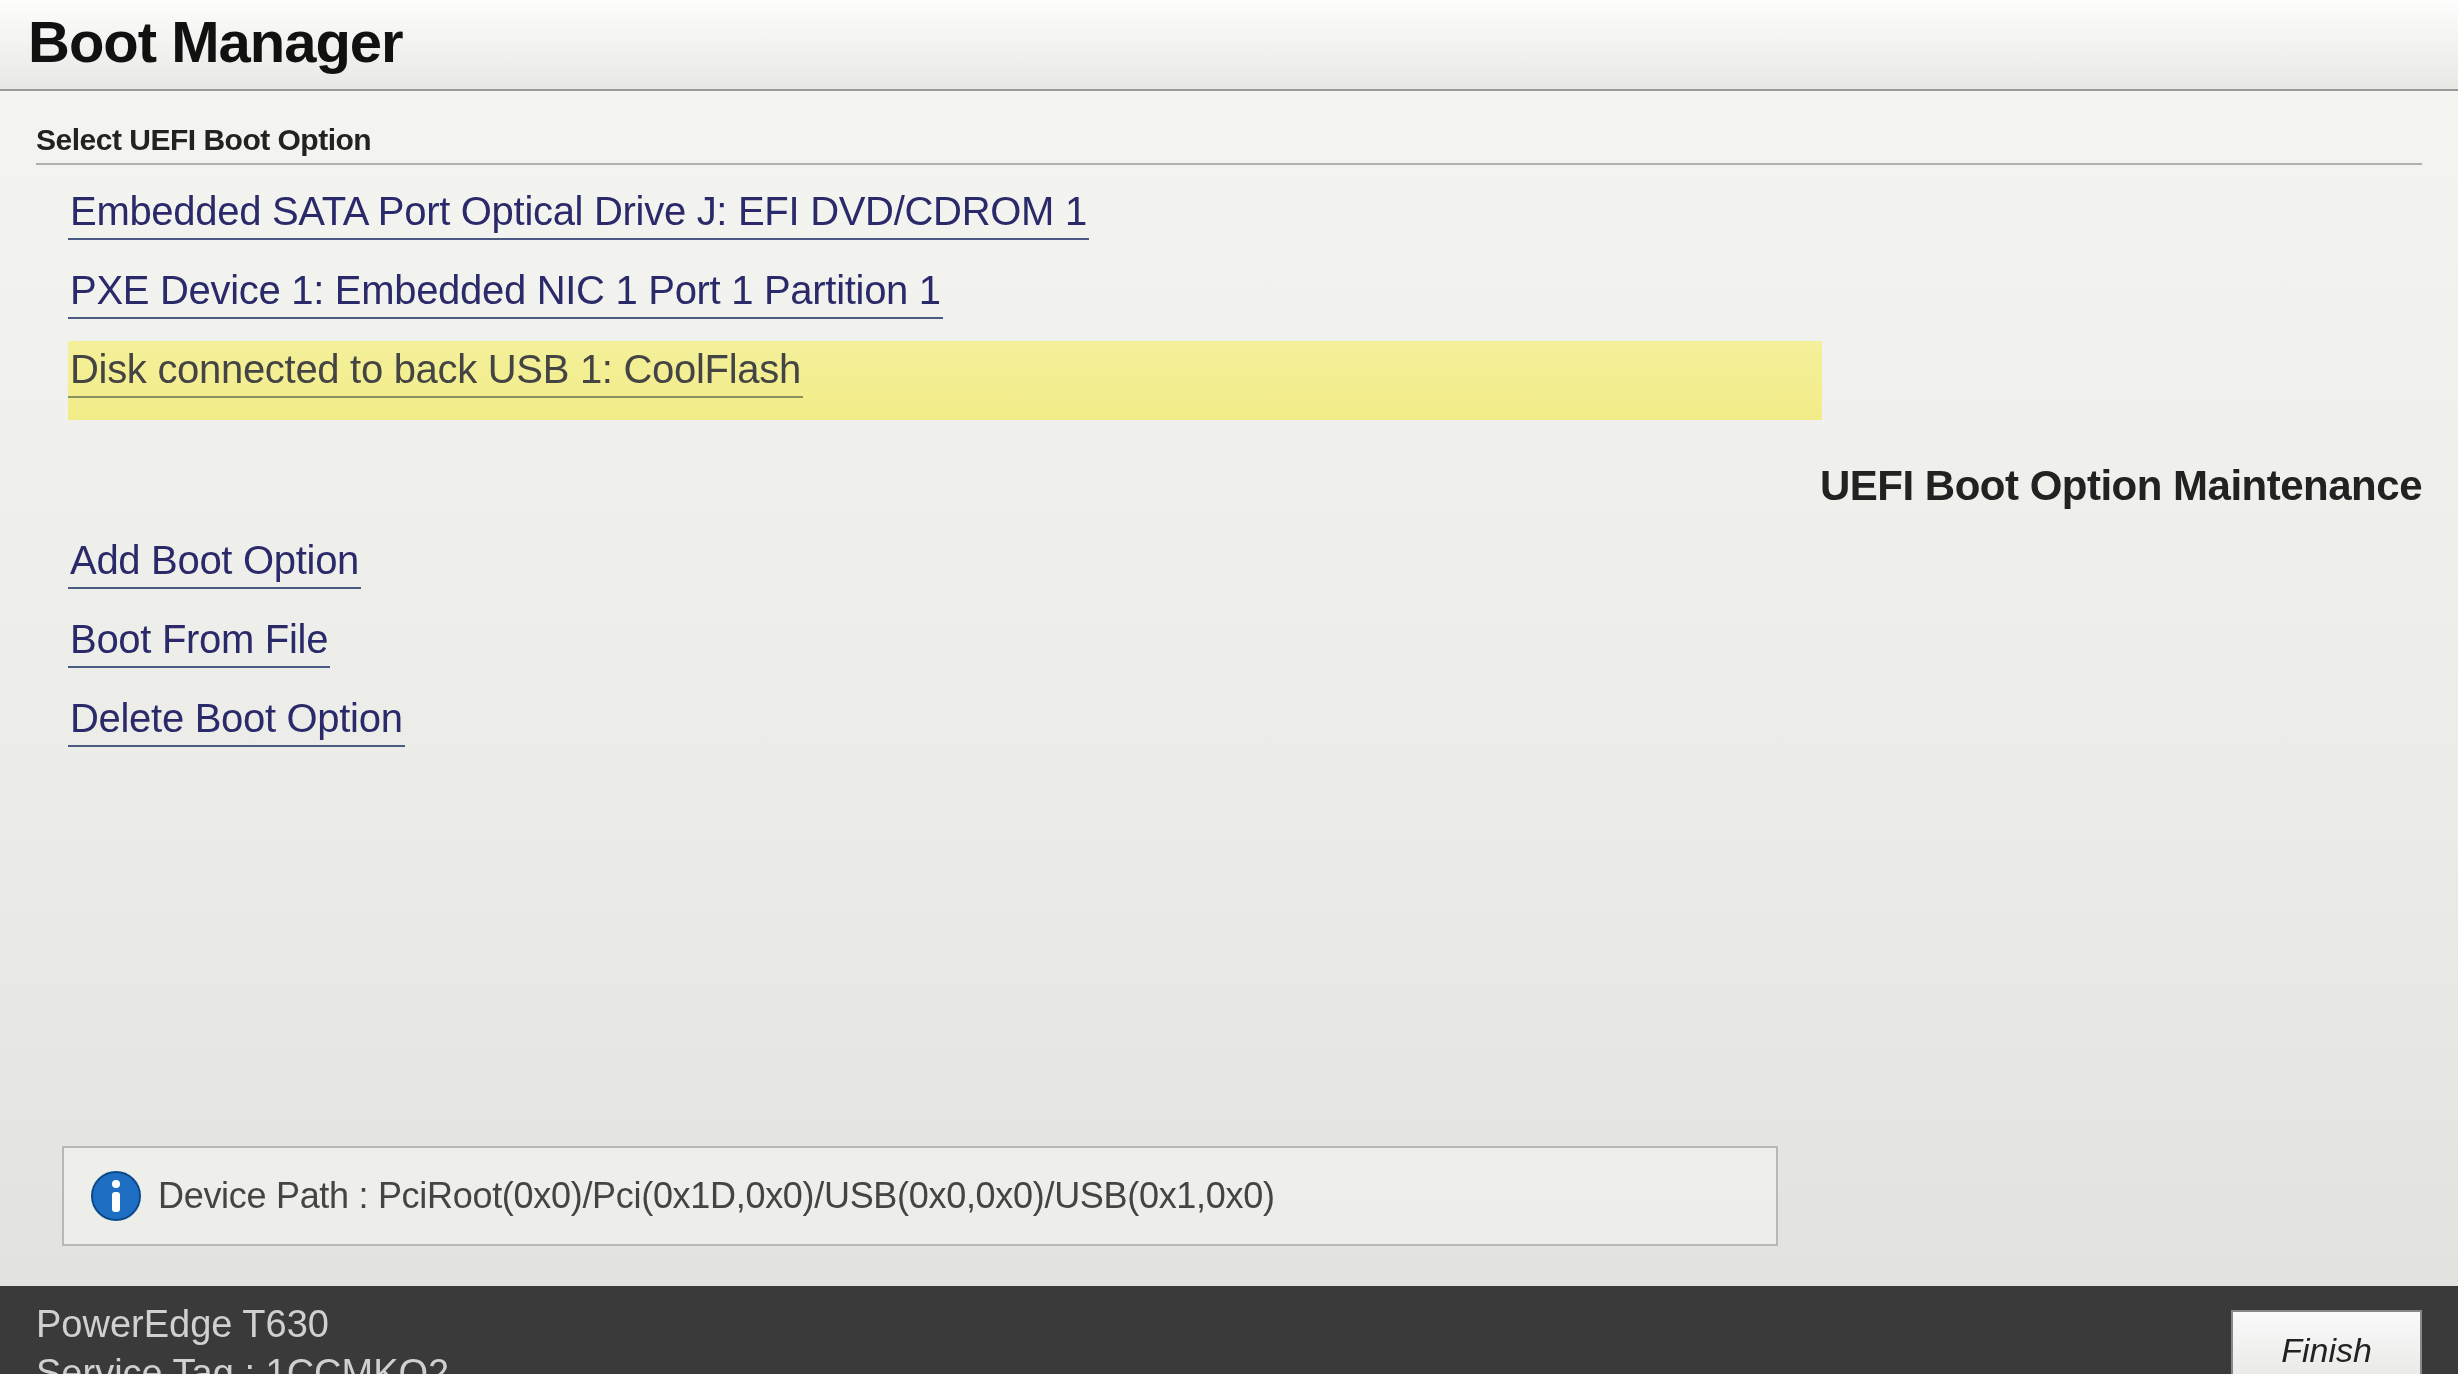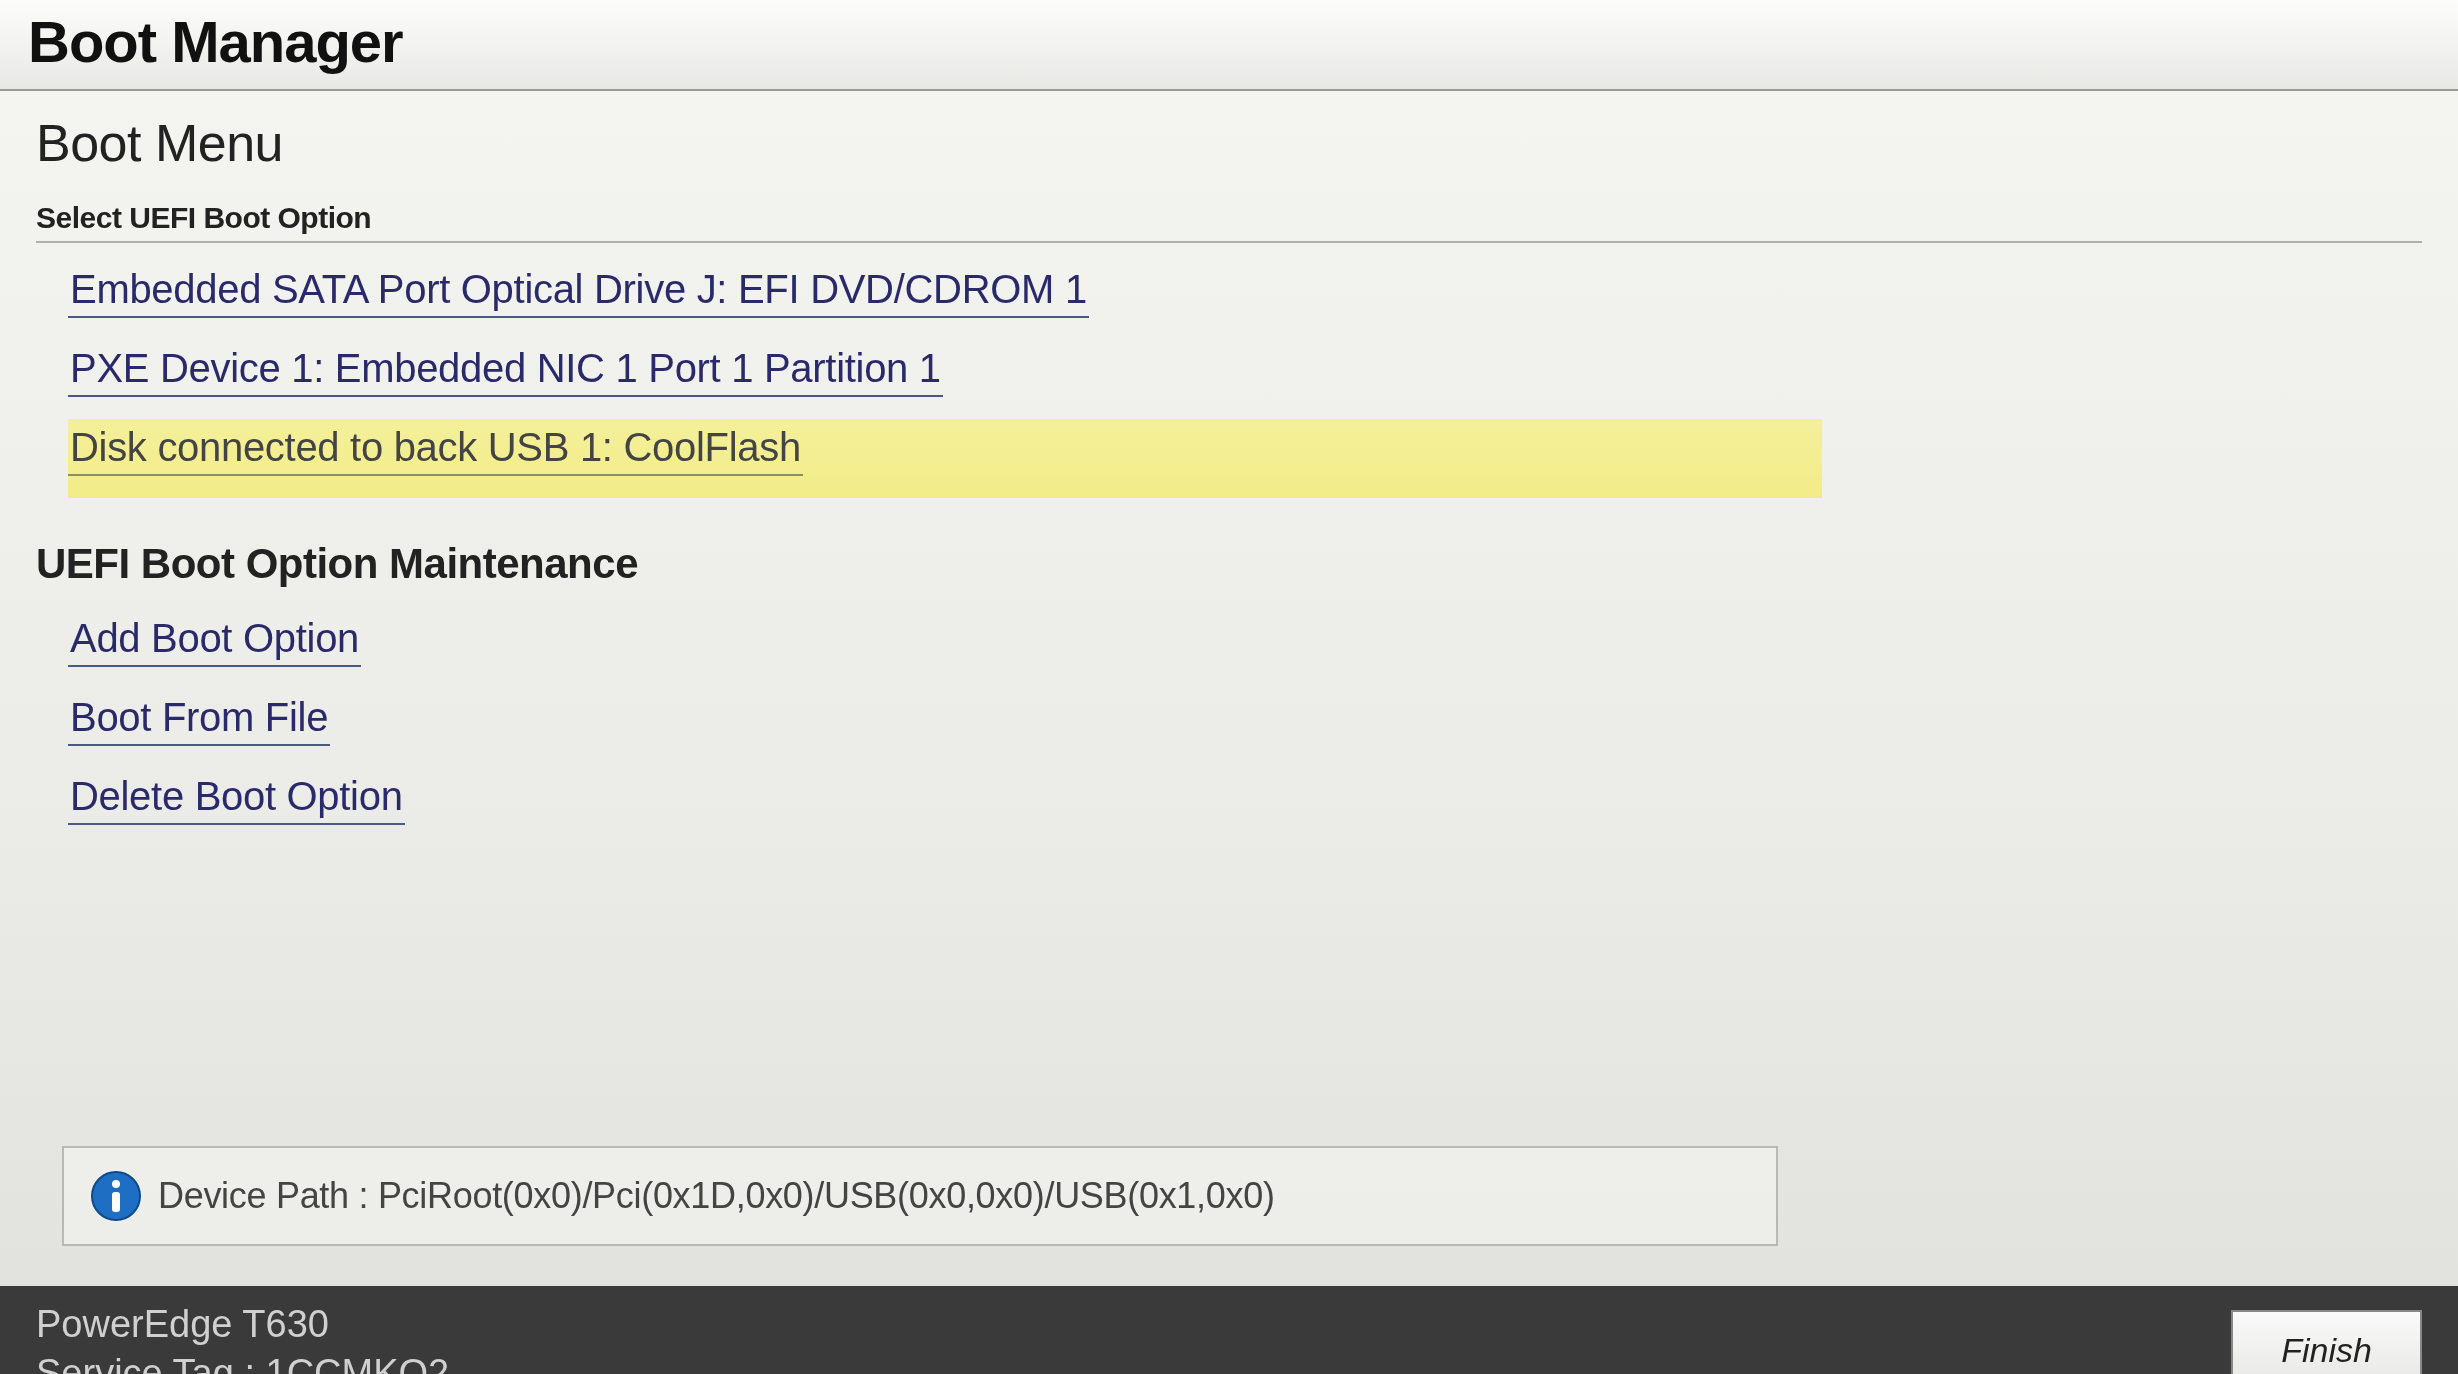--- a/index.html
+++ b/index.html
@@ -68,20 +68,21 @@
     .option-row.highlighted .option {
       color: #444;
       border-bottom-color: #8a9060;
     }
     .section2-header {
       font-size: 42px;
       font-weight: bold;
       color: #222;
       margin: 42px 0 22px 0;
       letter-spacing: -0.5px;
+      text-align: right;
     }
     .info-box {
       position: absolute;
       left: 62px;
       right: 680px;
       bottom: 128px;
       border: 2px solid #b8b8b4;
       background: rgba(245,245,243,0.55);
       padding: 22px 26px;
       display: flex;
@@ -124,21 +125,20 @@
 </head>
 <body>
 
 <div class="window">
 
   <div class="title-bar">
     <h1>Boot Manager</h1>
   </div>
 
   <div class="content">
-    <div class="subtitle">Boot Menu</div>
 
     <div class="section-header">Select UEFI Boot Option</div>
     <div class="option-list">
       <div class="option-row">
         <span class="option">Embedded SATA Port Optical Drive J: EFI DVD/CDROM 1</span>
       </div>
       <div class="option-row">
         <span class="option">PXE Device 1: Embedded NIC 1 Port 1 Partition 1</span>
       </div>
       <div class="option-row highlighted">

